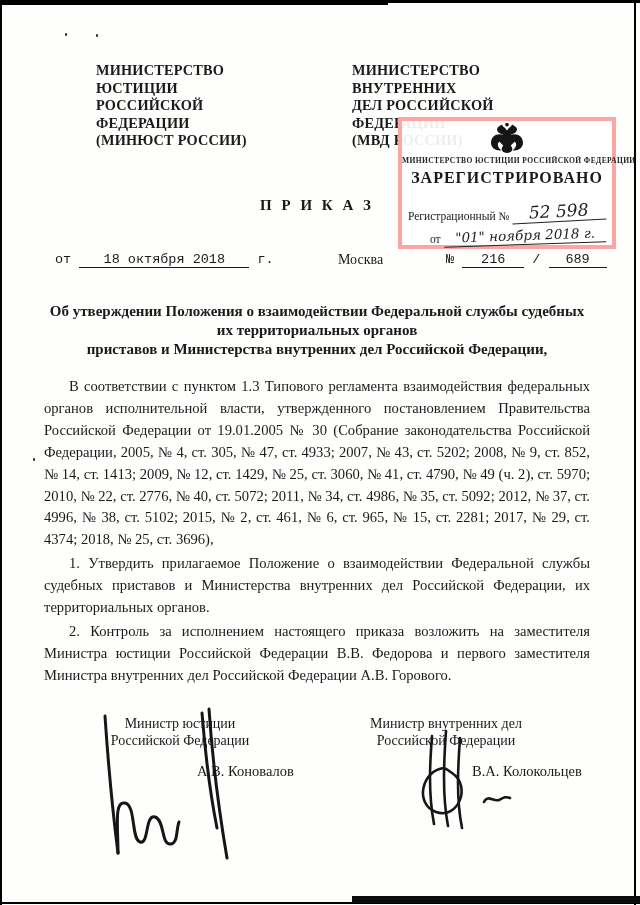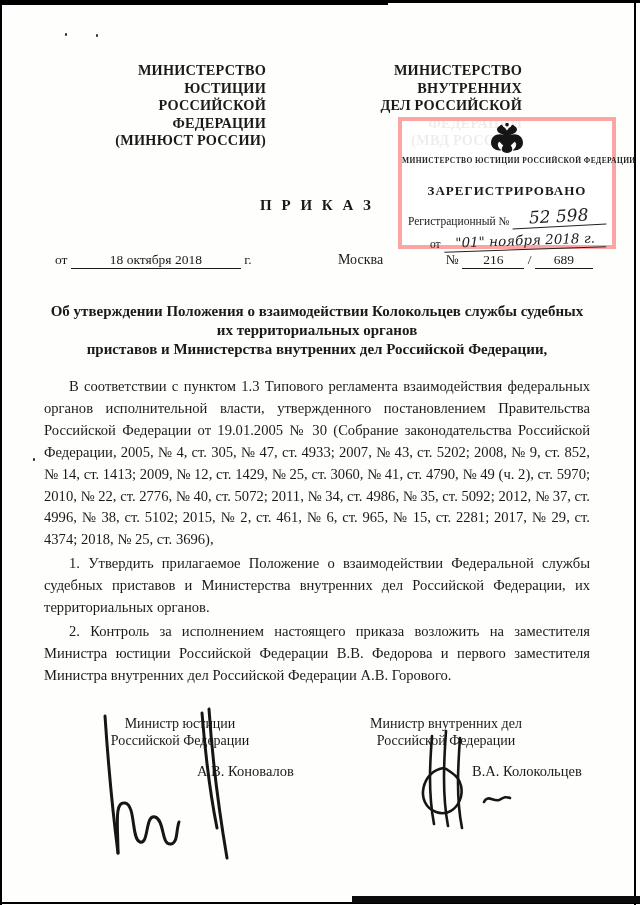--- a/index.html
+++ b/index.html
@@ -12,49 +12,49 @@
   .scan{position:absolute;background:#000;}
   .scan-top-thin{top:0;left:0;width:640px;height:3px;}
   .scan-top-thick{top:0;left:0;width:388px;height:5px;}
   .scan-left{top:0;left:0;width:2px;height:905px;}
   .scan-right{top:0;left:634px;width:2px;height:905px;}
   .scan-bottom-thin{top:902px;left:0;width:640px;height:2px;}
   .scan-bottom-thick{top:896px;left:352px;width:288px;height:7px;background:#0c0c0c;}
   .speck{position:absolute;background:#2b2b2b;width:2px;height:3px;border-radius:1px;}
 
   
-  .hdr{position:absolute;top:62px;text-align:right;font-weight:bold;
+  .hdr{position:absolute;top:62px;text-align:left;font-weight:bold;
        font-size:14.3px;line-height:17.5px;letter-spacing:.2px;}
   .hdr-left{left:96px;width:170px;}
   .hdr-right{left:352px;width:170px;}
 
   
   .stamp{position:absolute;left:398px;top:117px;width:210px;height:124px;
          border:4px solid #fca5a5;background:rgba(255,255,255,.92);text-align:center;}
   .stamp-eagle{display:block;margin:2px auto 0;}
   .stamp-ministry{font-size:7.5px;letter-spacing:.4px;white-space:nowrap;
                   font-weight:bold;color:#222;margin-top:1px;}
-  .stamp-registered{font-size:13px;font-weight:bold;letter-spacing:1px;margin-top:18px;}
-  .stamp-row{display:flex;align-items:flex-end;padding:0 6px;margin-top:9px;
+  .stamp-registered{font-size:16px;font-weight:bold;letter-spacing:1px;margin-top:4px;}
+  .stamp-row{display:flex;align-items:flex-end;padding:0 6px;margin-top:16px;
              font-size:11.5px;white-space:nowrap;}
   .stamp-row .hand{flex:1;border-bottom:1.2px solid #222;text-align:center;
       font-style:italic;font-family:"DejaVu Serif",serif;color:#1d1d1d;line-height:1;}
   .hand-num{font-size:17px;transform:rotate(-3deg);padding-bottom:1px;}
   .hand-date{font-size:13.5px;transform:rotate(-2deg);padding-bottom:1px;}
   .stamp-row .lbl{padding-right:3px;}
   .stamp-date-row{margin-top:7px;padding-left:28px;}
 
   
   .order-word{position:absolute;left:42px;top:197px;width:550px;text-align:center;
               font-weight:bold;font-size:15px;letter-spacing:3px;}
 
   
   .dateline{position:absolute;left:0;top:250px;width:640px;height:22px;
             font-family:"Liberation Mono",monospace;font-size:13.5px;}
-  .dateline .part{position:absolute;white-space:nowrap;font-family:Liberation Serif, serif;}
+  .dateline .part{position:absolute;white-space:nowrap;}
   .dl-left{left:55px;top:2px;}
   .dl-city{left:338px;top:2px;font-family:"Liberation Serif",serif;font-size:14px;}
   .dl-num{left:430px;top:2px;margin-left:16px;}
   .u{display:inline-block;border-bottom:1.3px solid #1a1a1a;text-align:center;}
   .u-date{min-width:170px;}
   .u-n1{min-width:62px;}
   .u-n2{min-width:58px;}
 
   
   .doc-title{position:absolute;left:42px;top:302px;width:550px;text-align:center;
@@ -133,21 +133,21 @@
     <span class="part dl-city">Москва</span>
     <span class="part dl-num">
       <span>№</span>
       <span class="u u-n1">216</span>
       <span>/</span>
       <span class="u u-n2">689</span>
     </span>
   </div>
 
   <div class="doc-title">
-    <div>Об утверждении Положения о взаимодействии Колокольцев службы судебных</div>
+    <div>Об утверждении Положения о взаимодействии Федеральной службы судебных</div>
     <div>их территориальных органов</div>
     <div>приставов и Министерства внутренних дел Российской Федерации,</div>
   </div>
 
   <div class="body-text">
     <p class="para">В соответствии с пунктом 1.3 Типового регламента взаимодействия федеральных органов исполнительной власти, утвержденного постановлением Правительства Российской Федерации от 19.01.2005 № 30 (Собрание законодательства Российской Федерации, 2005, № 4, ст. 305, № 47, ст. 4933; 2007, № 43, ст. 5202; 2008, № 9, ст. 852, № 14, ст. 1413; 2009, № 12, ст. 1429, № 25, ст. 3060, № 41, ст. 4790, № 49 (ч. 2), ст. 5970; 2010, № 22, ст. 2776, № 40, ст. 5072; 2011, № 34, ст. 4986, № 35, ст. 5092; 2012, № 37, ст. 4996, № 38, ст. 5102; 2015, № 2, ст. 461, № 6, ст. 965, № 15, ст. 2281; 2017, № 29, ст. 4374; 2018, № 25, ст. 3696),</p>
     <p class="para">1. Утвердить прилагаемое Положение о взаимодействии Федеральной службы судебных приставов и Министерства внутренних дел Российской Федерации, их территориальных органов.</p>
     <p class="para">2. Контроль за исполнением настоящего приказа возложить на заместителя Министра юстиции Российской Федерации В.В. Федорова и первого заместителя Министра внутренних дел Российской Федерации А.В. Горового.</p>
   </div>
 

